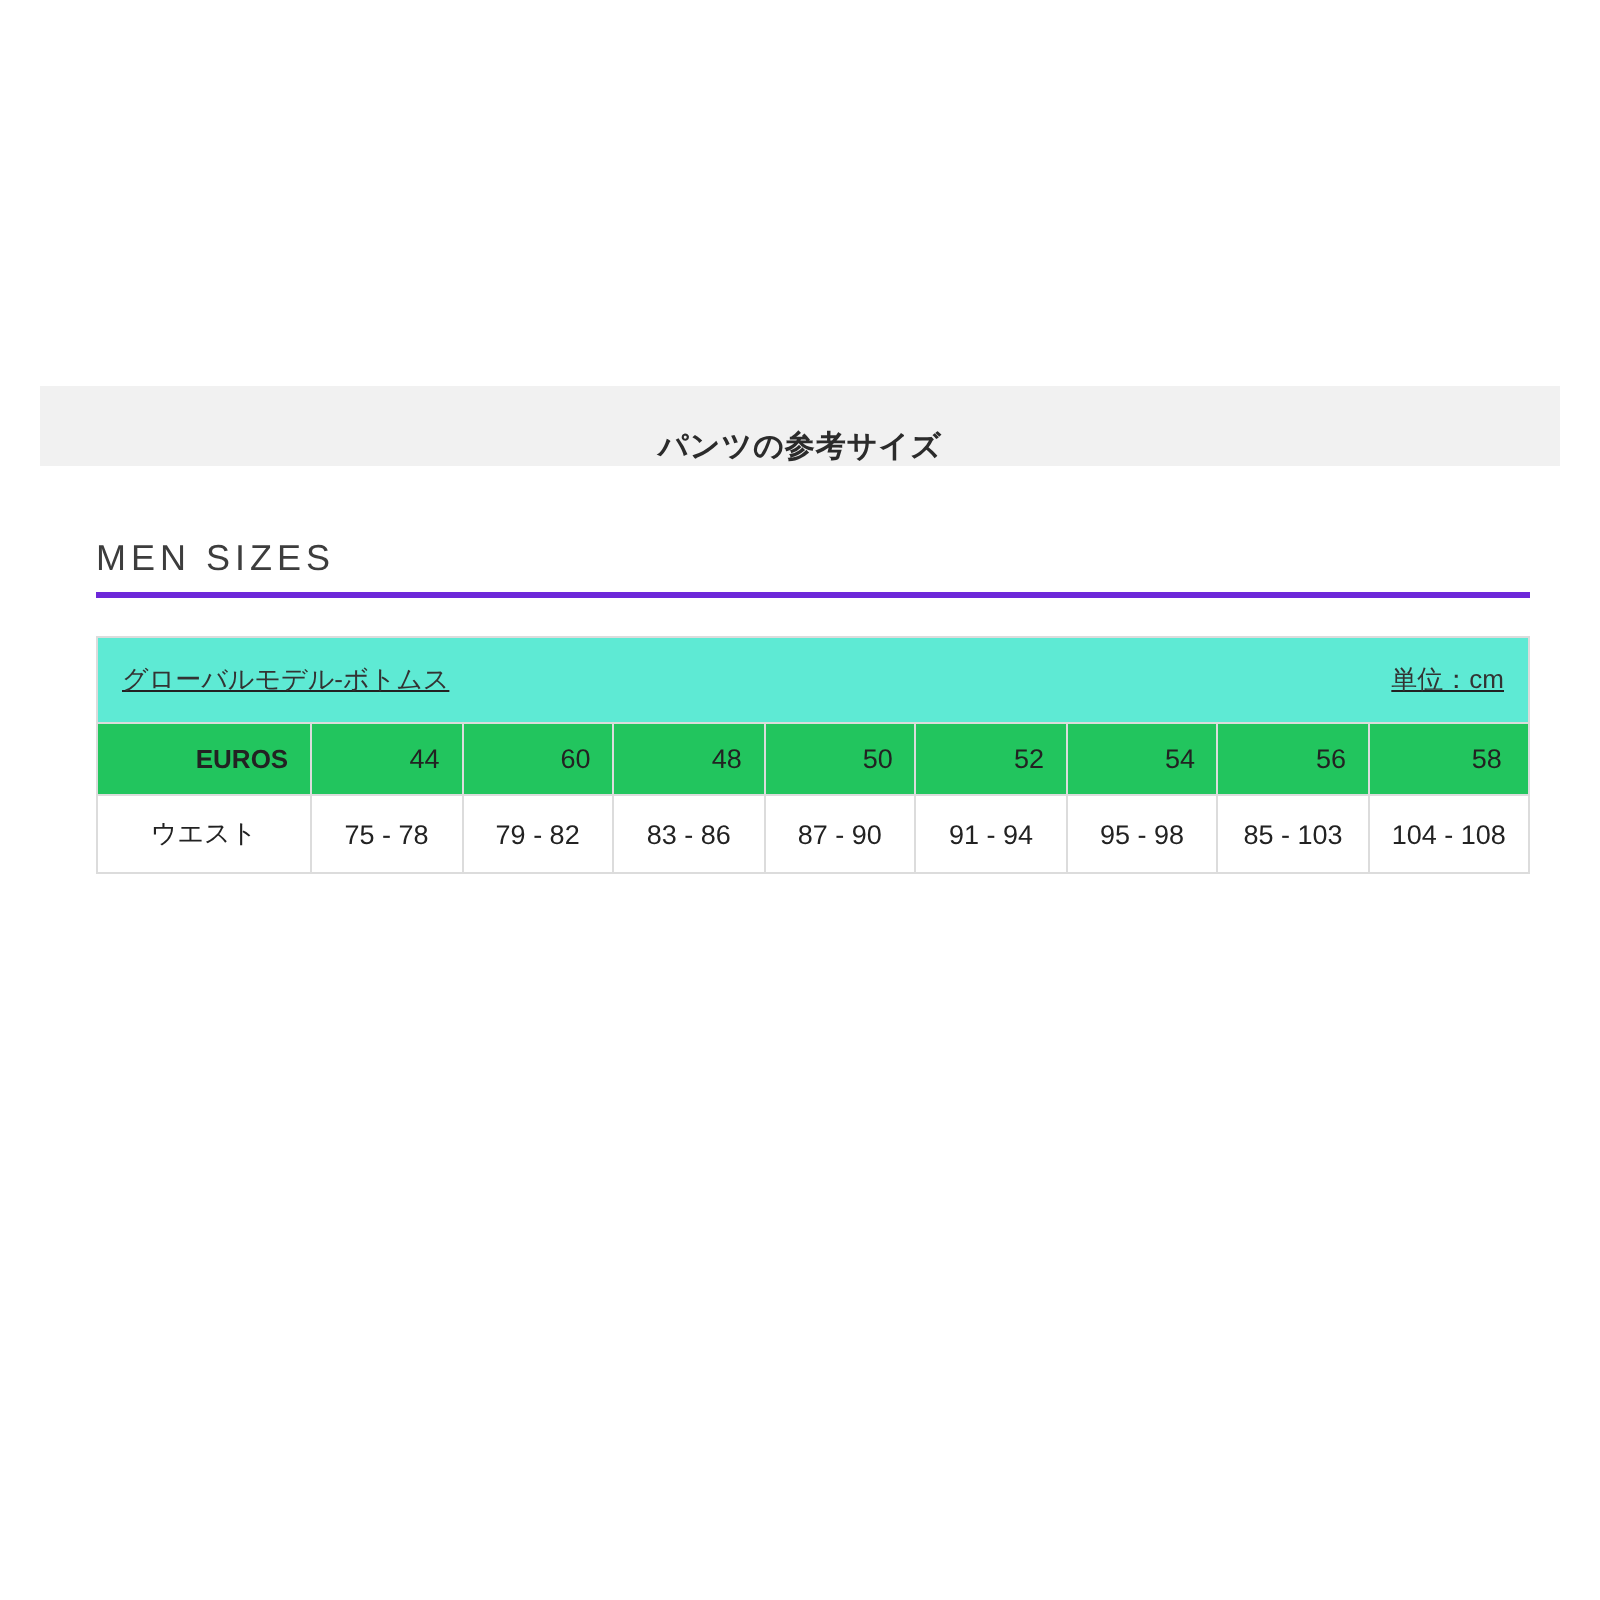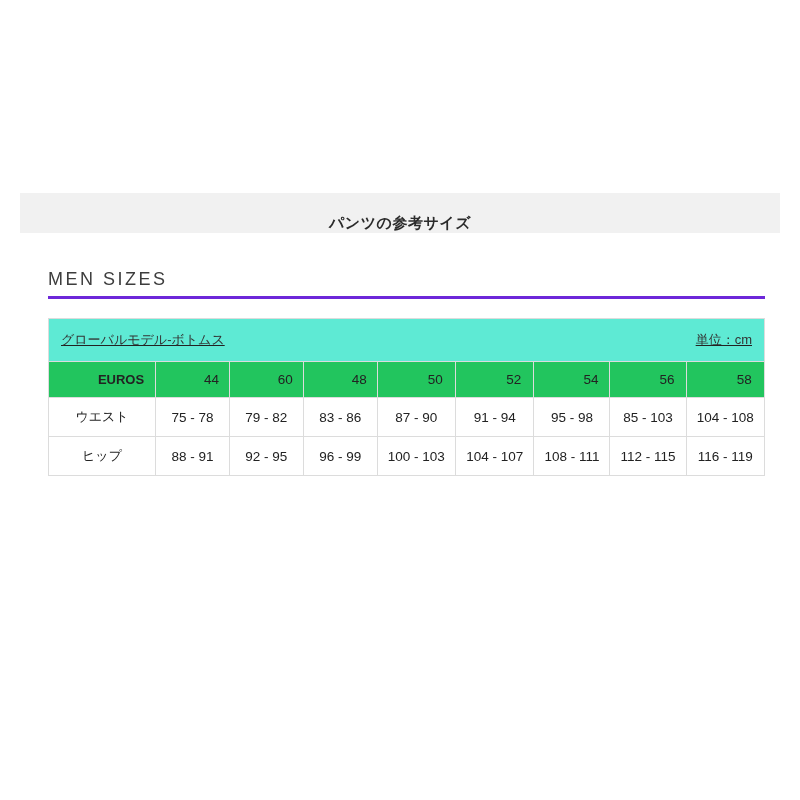--- a/index.html
+++ b/index.html
@@ -68,26 +68,15 @@
           <th class="row-label">ウエスト</th>
           <td>75 - 78</td>
           <td>79 - 82</td>
           <td>83 - 86</td>
           <td>87 - 90</td>
           <td>91 - 94</td>
           <td>95 - 98</td>
           <td>85 - 103</td>
           <td>104 - 108</td>
         </tr>
-        <tr>
-          <th class="row-label">ヒップ</th>
-          <td>88 - 91</td>
-          <td>92 - 95</td>
-          <td>96 - 99</td>
-          <td>100 - 103</td>
-          <td>104 - 107</td>
-          <td>108 - 111</td>
-          <td>112 - 115</td>
-          <td>116 - 119</td>
-        </tr>
       </tbody>
   </table>
 </div>
 
 </body></html>

